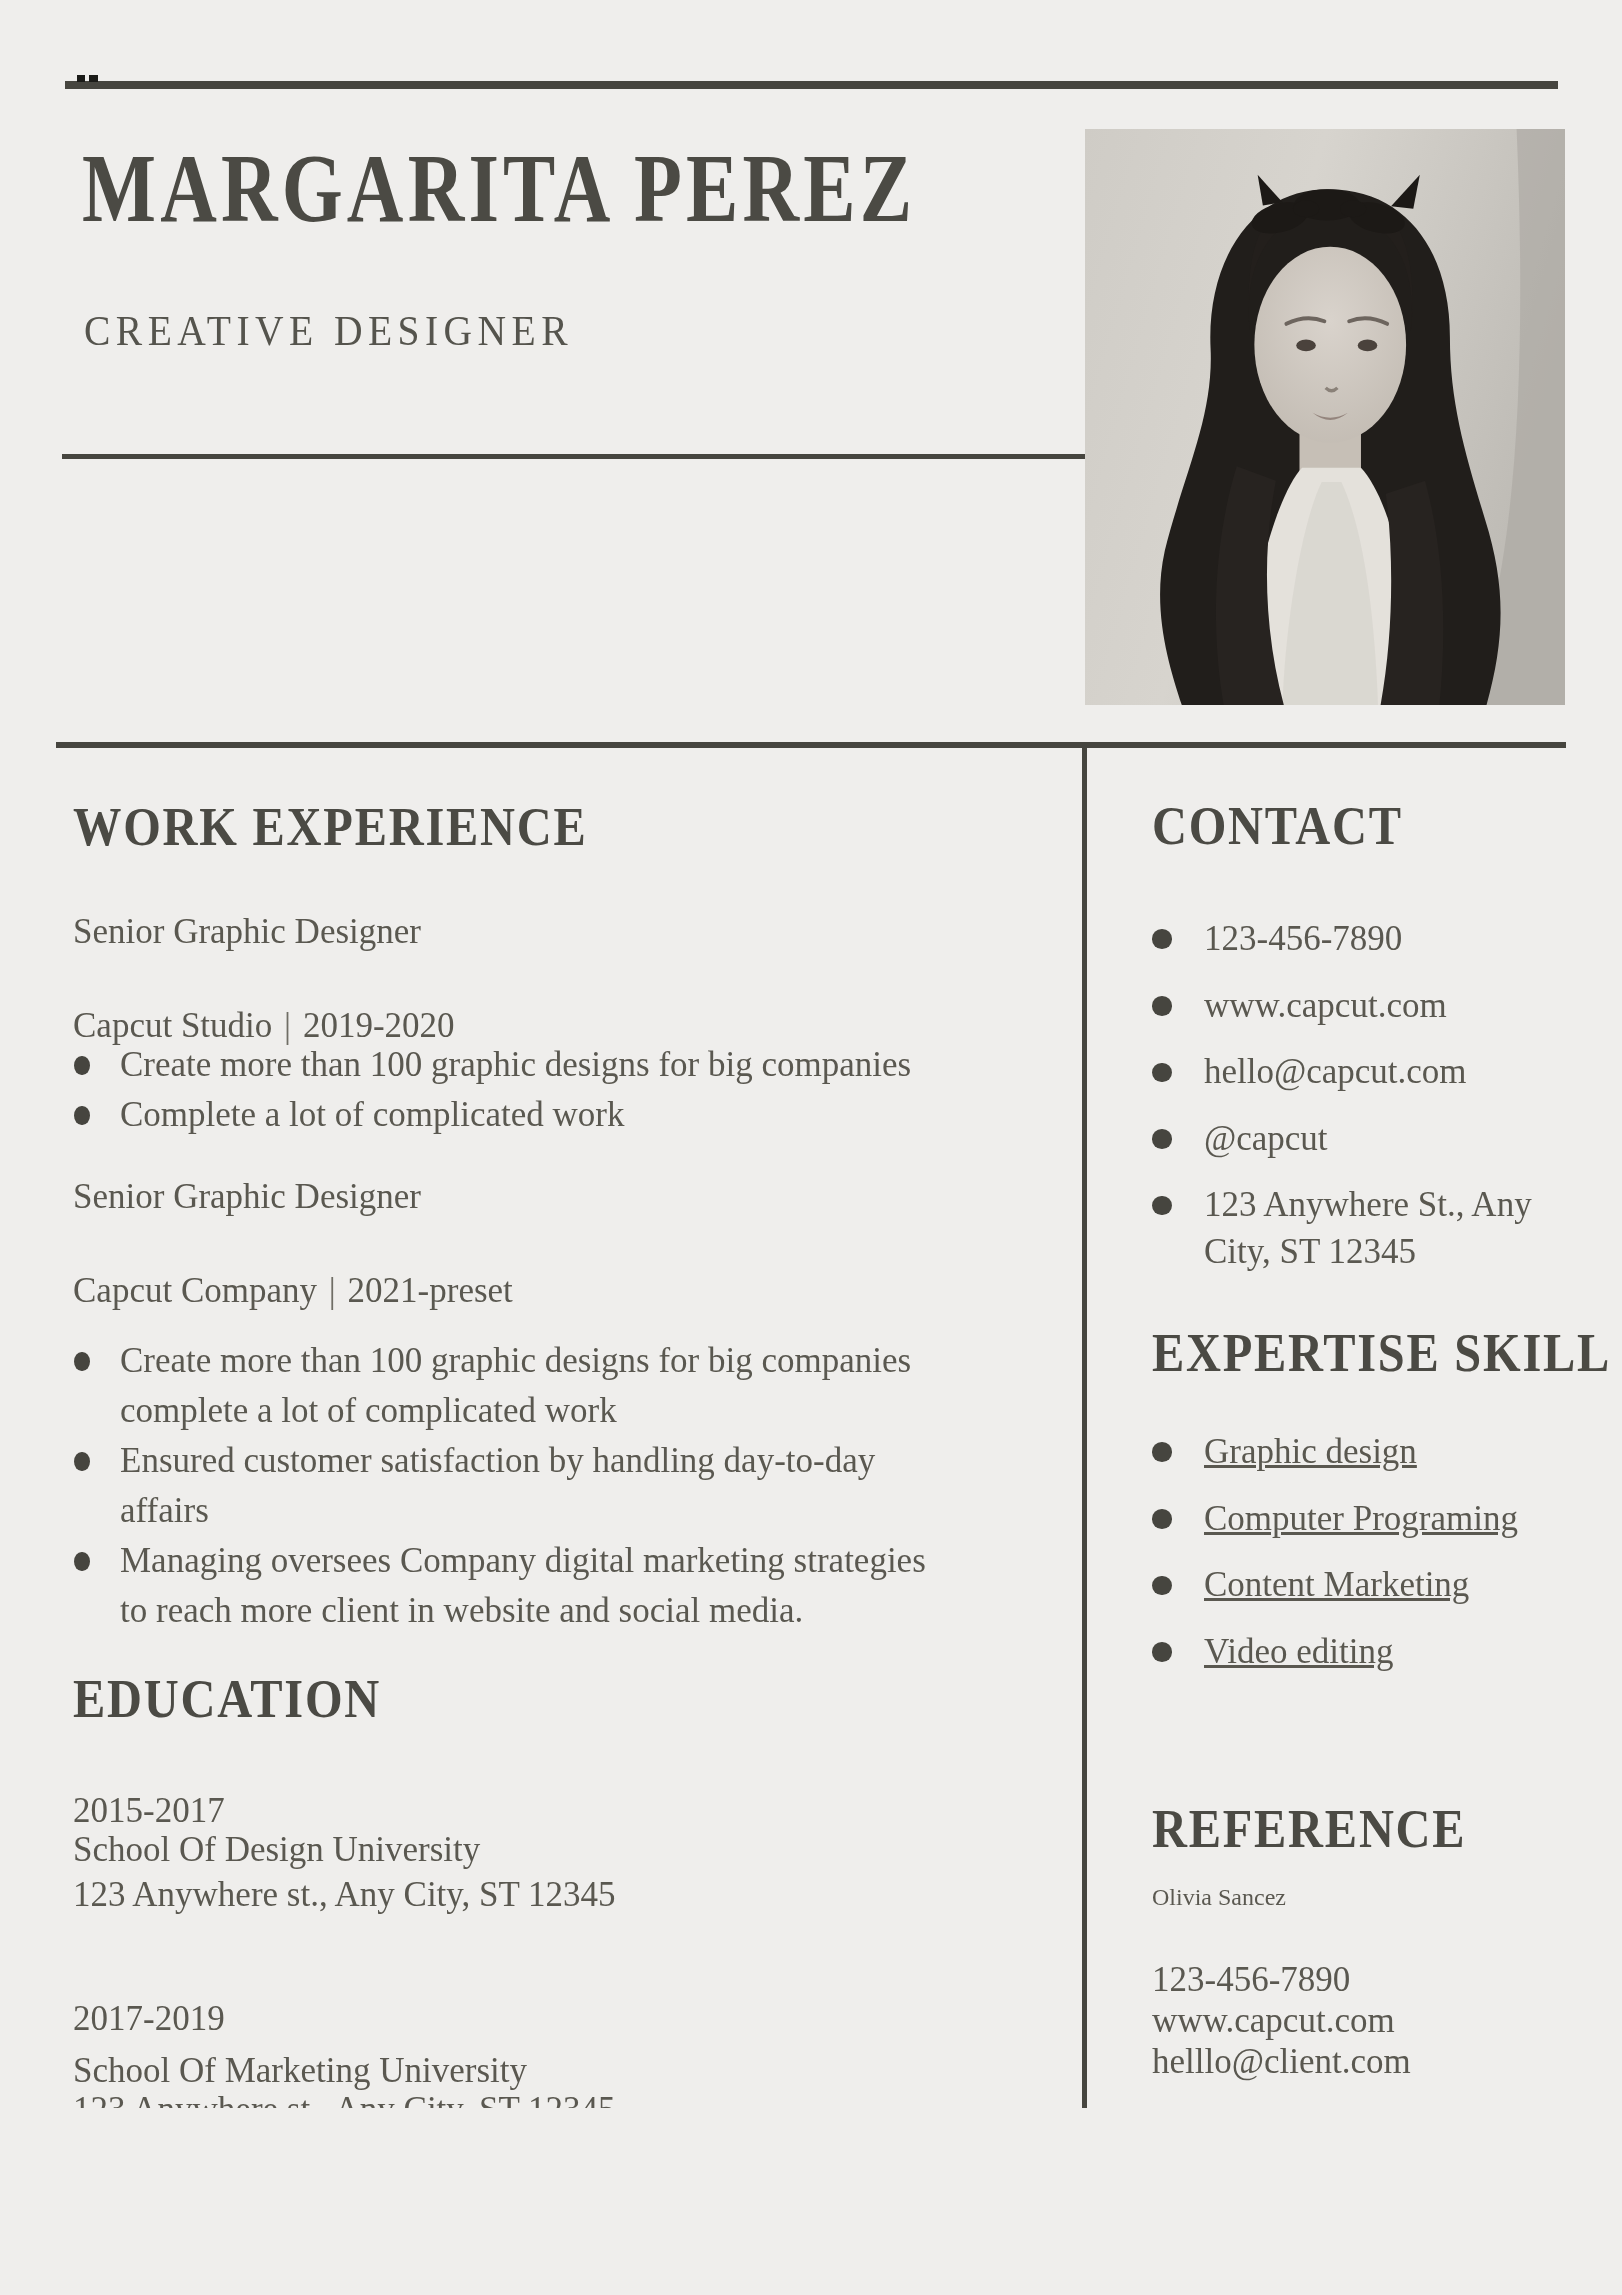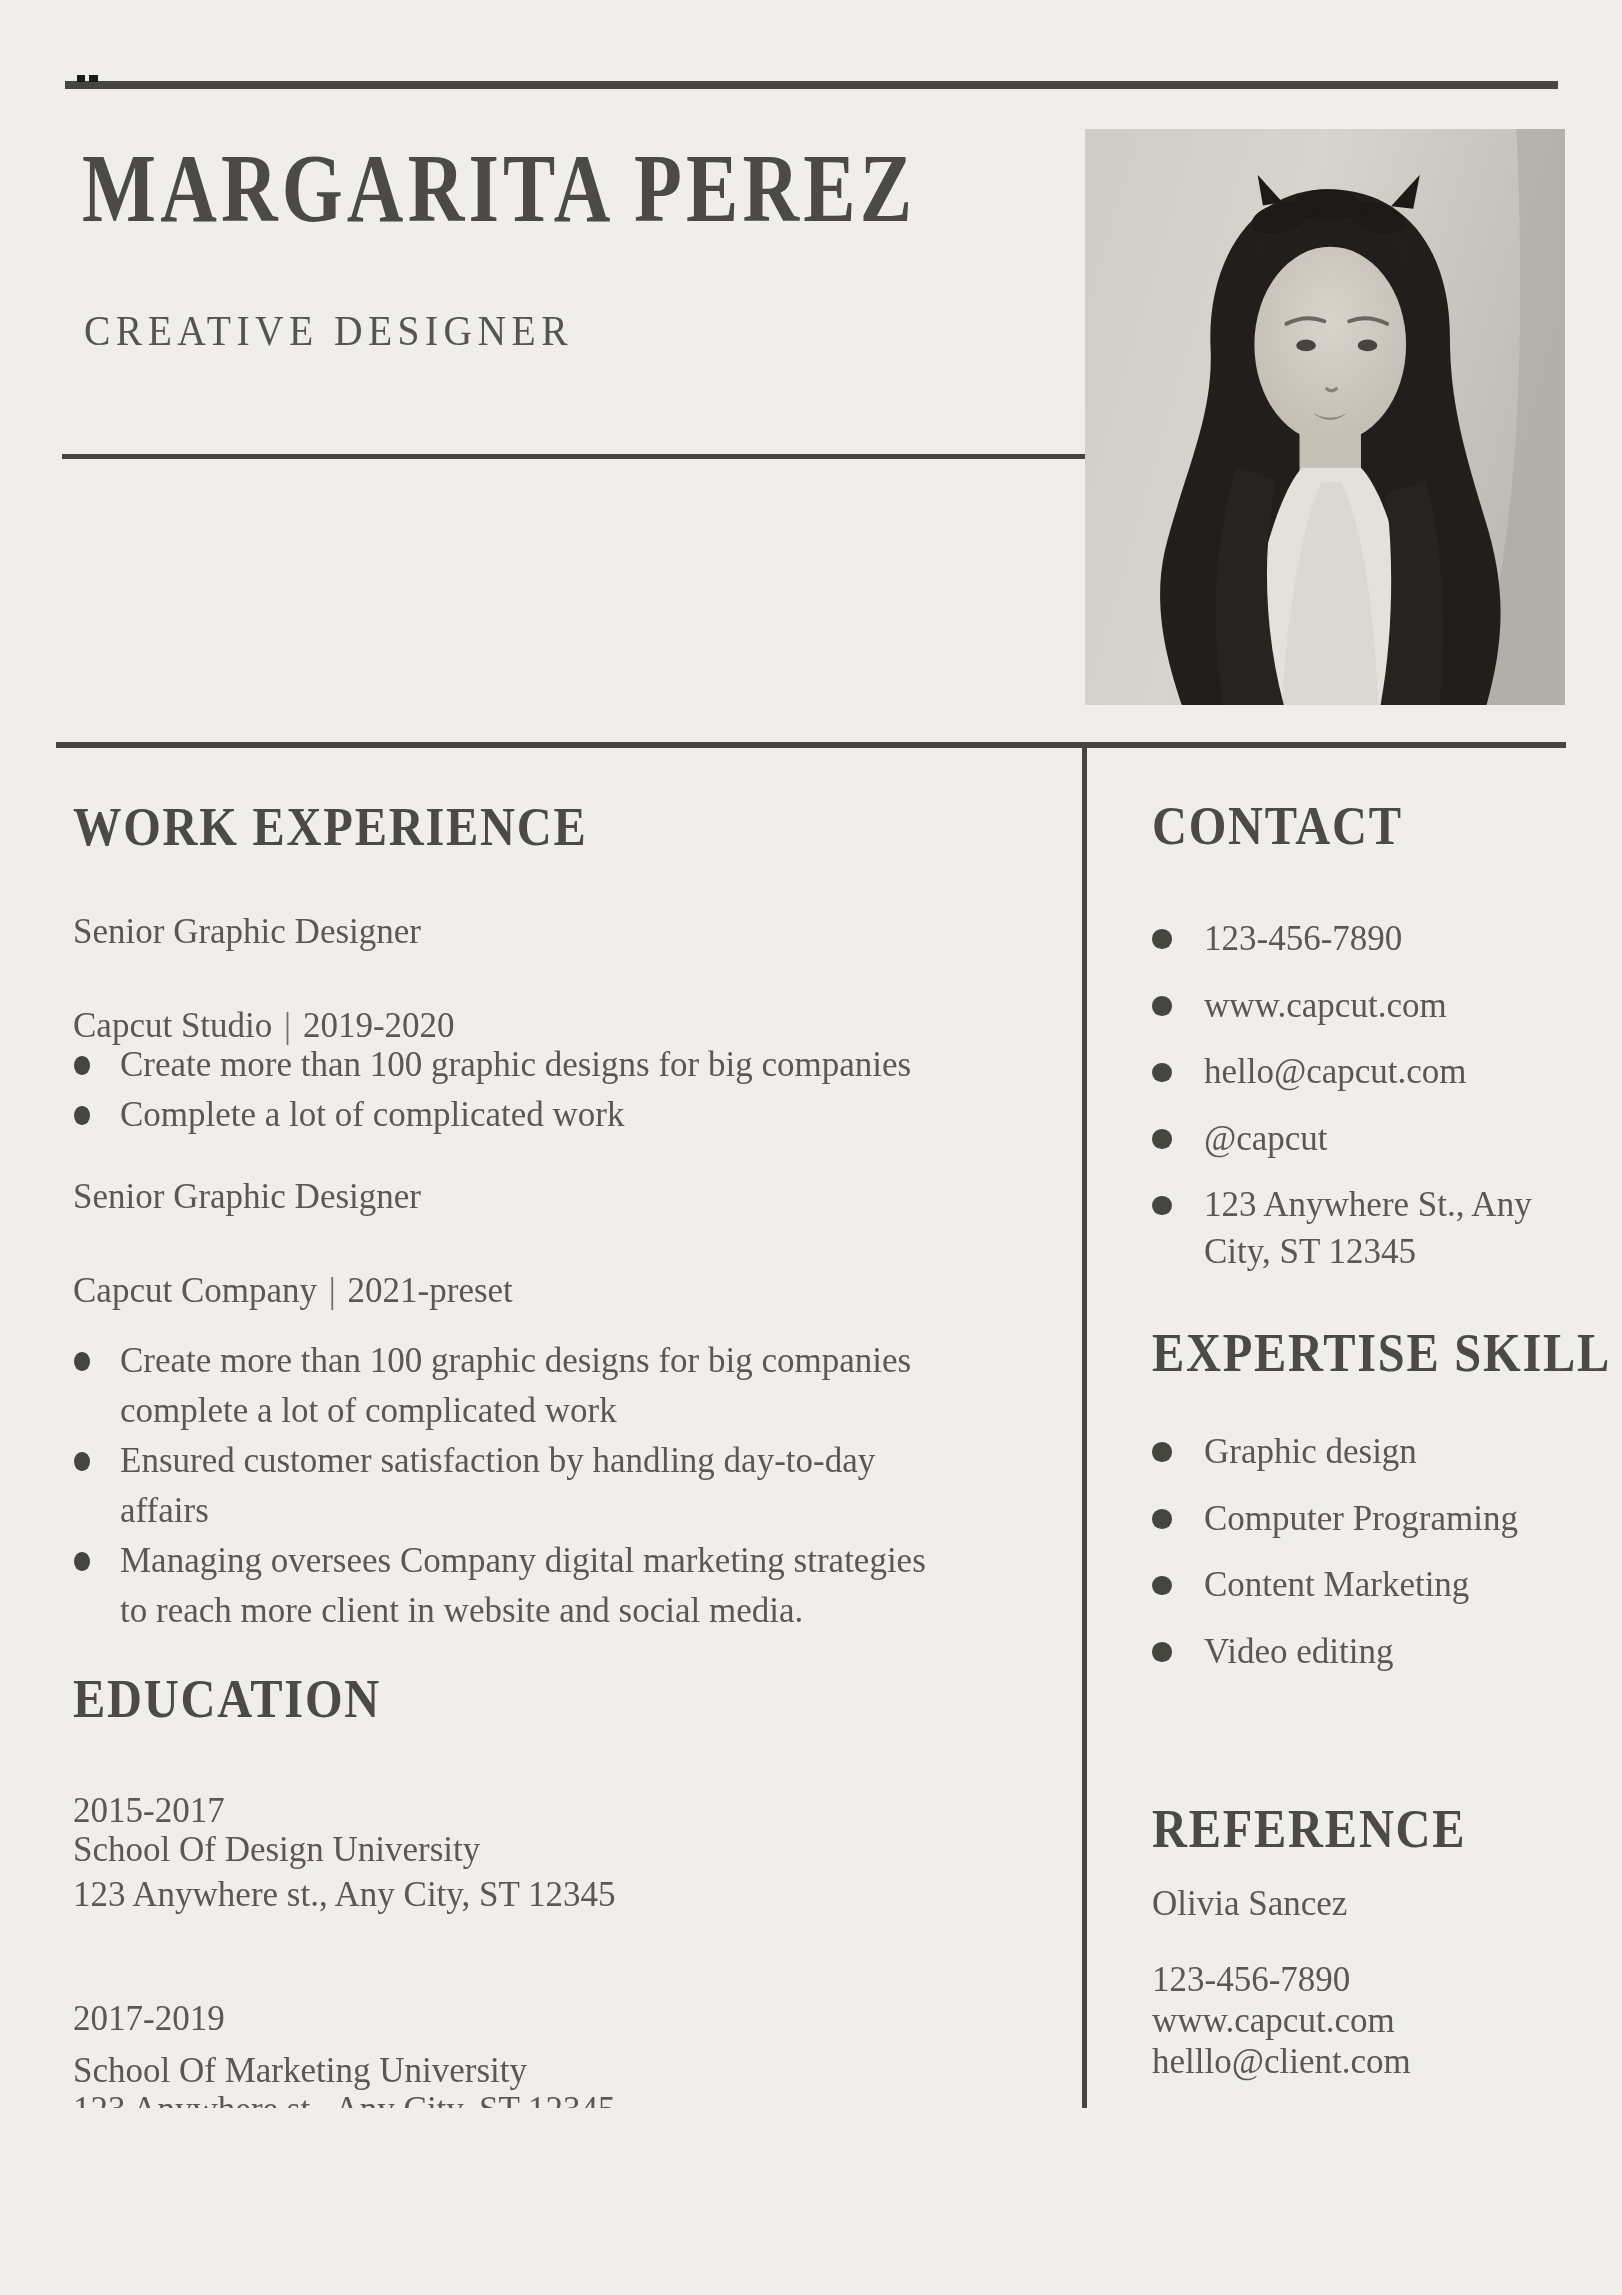--- a/index.html
+++ b/index.html
@@ -169,41 +169,41 @@
       <div>@capcut</div>
     </li>
     <li>
       <span class="dot"></span>
       <div>123 Anywhere St., Any</div>
       <div>City, ST 12345</div>
     </li>
   </ul>
 
   <div class="h" style="left:1152px;top:1320px;">EXPERTISE SKILL</div>
-  <ul class="blist rlist" style="left:1152px;top:1428px;">
+  <ul class="blist rlist" style="left:1152px;top:1428px;text-decoration:underline;">
     <li>
       <span class="dot"></span>
       <div>Graphic design</div>
     </li>
     <li>
       <span class="dot"></span>
       <div>Computer Programing</div>
     </li>
     <li>
       <span class="dot"></span>
       <div>Content Marketing</div>
     </li>
     <li>
       <span class="dot"></span>
       <div>Video editing</div>
     </li>
   </ul>
 
   <div class="h" style="left:1152px;top:1796px;">REFERENCE</div>
-  <div class="line" style="left:1152px;top:1883px;font-size:35px;font-family:Liberation Serif, serif;">Olivia Sancez</div>
+  <div class="line" style="left:1152px;top:1883px;font-size:24px;font-family:Liberation Serif, serif;">Olivia Sancez</div>
   <div class="refblock" style="top:1959px;">
     <div>123-456-7890</div>
     <div>www.capcut.com</div>
     <div>helllo@client.com</div>
   </div>
 
 </div>
 
 
 </body></html>

